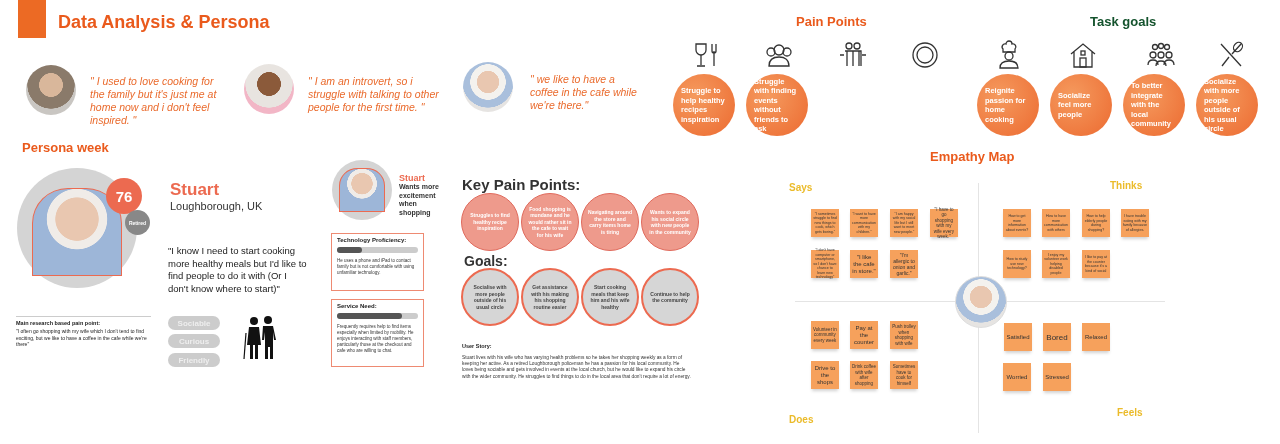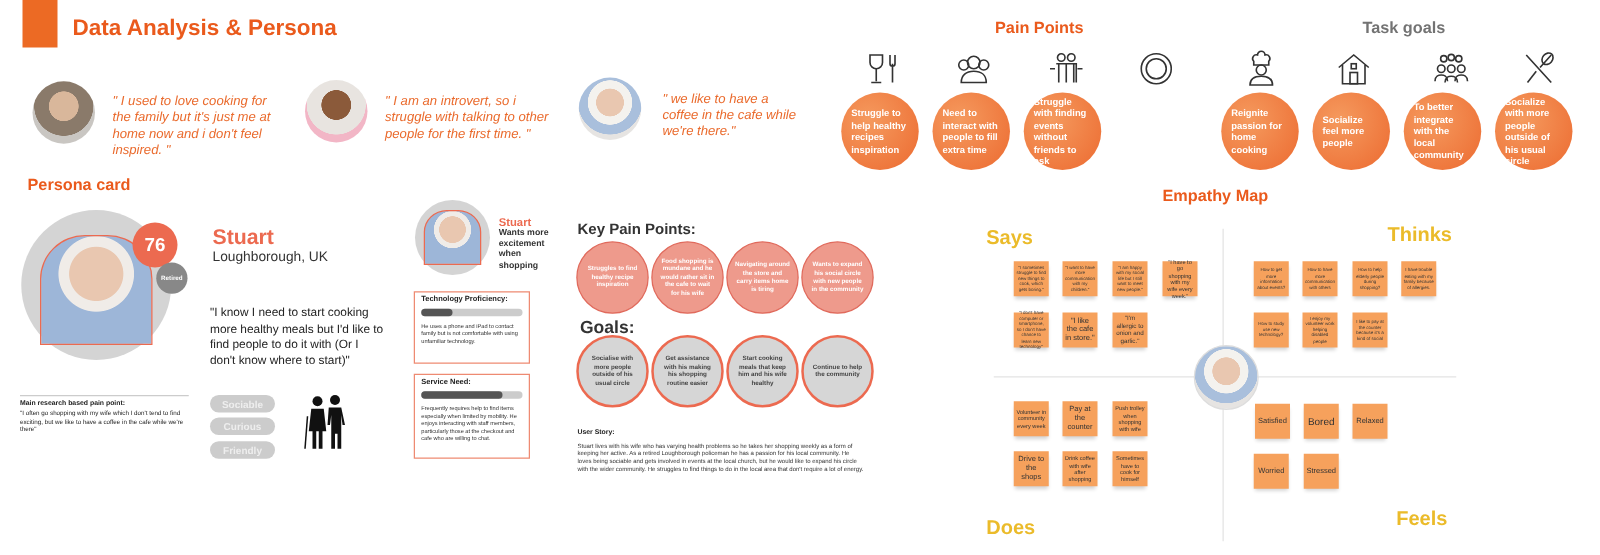--- a/index.html
+++ b/index.html
@@ -21,36 +21,36 @@
   .bar{height:6px;border-radius:3px;background:#ccc;position:relative;margin:4px 0 5px;}
   .bar i{position:absolute;left:0;top:0;height:6px;border-radius:3px;background:#555;}
   .box p{margin:0;font-size:4.5px;line-height:6px;color:#333;}
   .kp-circle{width:58px;height:58px;border-radius:50%;background:#ee9a8c;border:1.5px solid #e06a5c;box-sizing:border-box;color:#fff;font-size:5px;font-weight:bold;display:flex;align-items:center;justify-content:center;text-align:center;padding:6px;line-height:6.5px;}
   .goal-circle{width:58px;height:58px;border-radius:50%;background:#d6d6d6;border:2px solid #ec6a50;box-sizing:border-box;color:#444;font-size:5px;font-weight:bold;display:flex;align-items:center;justify-content:center;text-align:center;padding:6px;line-height:6.5px;}
   .pp-circle{width:62px;height:62px;border-radius:50%;background:radial-gradient(circle at 35% 35%,#f59a5e,#ec6a30);color:#fff;font-size:7.5px;font-weight:bold;display:flex;align-items:center;padding:0 8px;box-sizing:border-box;line-height:9.5px;}
   .icon{width:34px;height:30px;display:flex;align-items:center;justify-content:center;}
   .sticky{width:28px;height:28px;background:#f6a15c;box-shadow:0 3px 3px -1px rgba(0,0,0,0.18);color:#333;font-size:3.6px;display:flex;align-items:center;justify-content:center;text-align:center;line-height:4.5px;padding:2px;box-sizing:border-box;}
   .sticky.lg{font-size:6px;line-height:7px;}
   .sticky.xl{font-size:8px;line-height:9px;}
-  .quad{font-size:16px;font-weight:bold;color:#ebbb2a;}
+  .quad{font-size:10px;font-weight:bold;color:#ebbb2a;}
 </style>
 </head>
 <body>
 
 <div class="abs title-bar"></div>
 <div class="abs page-title">Data Analysis &amp; Persona</div>
 
 <div class="abs avatar" style="left:26px;top:65px;width:50px;height:50px;"></div>
 <div class="abs quote" style="left:90px;top:75px;width:135px;">" I used to love cooking for the family but it's just me at home now and i don't feel inspired. "</div>
 <div class="abs avatar b" style="left:244px;top:64px;width:50px;height:50px;"></div>
 <div class="abs quote" style="left:308px;top:75px;width:135px;">" I am an introvert, so i struggle with talking to other people for the first time. "</div>
 <div class="abs avatar c" style="left:463px;top:62px;width:50px;height:50px;"></div>
 <div class="abs quote" style="left:530px;top:73px;width:115px;">" we like to have a coffee in the cafe while we're there."</div>
 
-<div class="abs section-h" style="left:22px;top:140px;">Persona card</div>
+<div class="abs section-h" style="left:22px;top:140px;">Persona week</div>
 <div class="abs big-circle" style="left:17px;top:168px;width:120px;height:120px;">
   <div style="position:absolute;left:15px;top:20px;width:88px;height:86px;border:1px solid #ec6a50;border-radius:40% 40% 0 0;background:radial-gradient(circle at 50% 35%,#e9c7b0 0 30%,#f0ece8 31% 42%,#9db6d8 43%);"></div>
 </div>
 <div class="abs age" style="left:106px;top:178px;width:36px;height:36px;">76</div>
 <div class="abs retired" style="left:125px;top:210px;width:25px;height:25px;">Retired</div>
 <div class="abs" style="left:170px;top:180px;font-size:17px;font-weight:bold;color:#ec6a50;">Stuart</div>
 <div class="abs" style="left:170px;top:200px;font-size:11px;font-weight:normal;color:#333;">Loughborough, UK</div>
 <div class="abs" style="left:168px;top:245px;width:140px;font-size:9.5px;line-height:12.5px;color:#222;">"I know I need to start cooking more healthy meals but I'd like to find people to do it with (Or I don't know where to start)"</div>
 <div class="abs" style="left:16px;top:316px;width:135px;border-top:1px solid #ccc;padding-top:3px;">
   <div style="font-size:5.5px;font-weight:bold;margin-bottom:2px;">Main research based pain point:</div>
@@ -82,21 +82,21 @@
   <p>He uses a phone and iPad to contact family but is not comfortable with using unfamiliar technology.</p>
 </div>
 <div class="abs box" style="left:331px;top:299px;width:93px;height:68px;">
   <h5>Service Need:</h5>
   <div class="bar">
       <i style="width:80%"></i>
     </div>
   <p>Frequently requires help to find items especially when limited by mobility. He enjoys interacting with staff members, particularly those at the checkout and cafe who are willing to chat.</p>
 </div>
 
-<div class="abs" style="left:462px;top:176px;font-size:12px;font-weight:bold;color:#333;">Key Pain Points:</div>
+<div class="abs" style="left:462px;top:176px;font-size:15px;font-weight:bold;color:#333;">Key Pain Points:</div>
 <div class="abs" style="left:461px;top:193px;display:flex;gap:2px;">
   <div class="kp-circle">Struggles to find healthy recipe inspiration</div>
   <div class="kp-circle">Food shopping is mundane and he would rather sit in the cafe to wait for his wife</div>
   <div class="kp-circle">Navigating around the store and carry items home is tiring</div>
   <div class="kp-circle">Wants to expand his social circle with new people in the community</div>
 </div>
 <div class="abs" style="left:464px;top:253px;font-size:14px;font-weight:bold;color:#333;text-align:right;">Goals:</div>
 <div class="abs" style="left:461px;top:268px;display:flex;gap:2px;">
   <div class="goal-circle">Socialise with more people outside of his usual circle</div>
   <div class="goal-circle">Get assistance with his making his shopping routine easier</div>
@@ -129,25 +129,24 @@
     </svg>
   </div>
 <div class="abs icon" style="left:908px;top:40px;">
     <svg width="30" height="30" viewBox="0 0 30 30" fill="none" stroke="#333" stroke-width="1.3">
       <circle cx="15" cy="15" r="12"></circle>
       <circle cx="15" cy="15" r="8"></circle>
     </svg>
   </div>
 <div class="abs" style="left:673px;top:74px;display:flex;gap:11px;">
   <div class="pp-circle">Struggle to help healthy recipes inspiration</div>
-  <div class="pp-circle">Need to interact with people to fill extra time</div>
   <div class="pp-circle">Struggle with finding events without friends to ask</div>
 </div>
 
-<div class="abs" style="left:1090px;top:14px;font-size:13px;font-weight:bold;color:#737373;">Task goals</div>
+<div class="abs" style="left:1090px;top:14px;font-size:13px;font-weight:bold;color:#14532d;">Task goals</div>
 <div class="abs icon" style="left:992px;top:40px;">
     <svg width="30" height="30" viewBox="0 0 30 30" fill="none" stroke="#333" stroke-width="1.3">
       <path d="M9 9a3 3 0 0 1 3-5 3 3 0 0 1 6 0 3 3 0 0 1 3 5v3H9z"></path>
       <circle cx="15" cy="16" r="4"></circle>
       <path d="M6 28c0-5 4-7 9-7s9 2 9 7z"></path>
     </svg>
   </div>
 <div class="abs icon" style="left:1066px;top:40px;">
     <svg width="30" height="30" viewBox="0 0 30 30" fill="none" stroke="#333" stroke-width="1.3">
       <path d="M3 14L15 4l12 10M6 12v15h18V12"></path>

